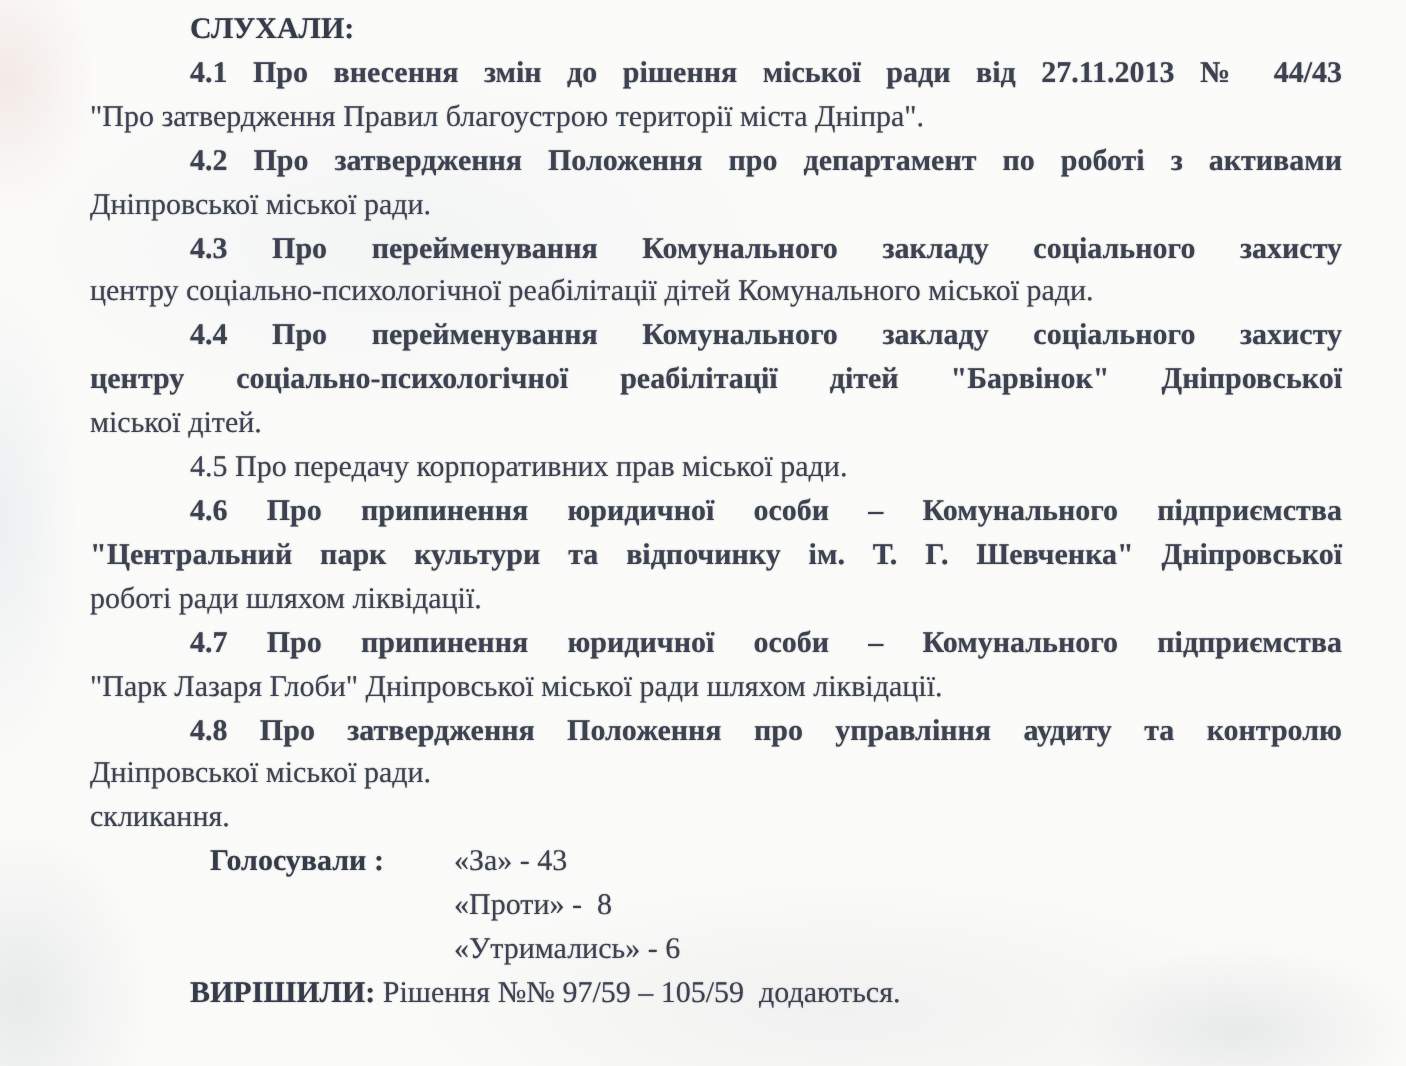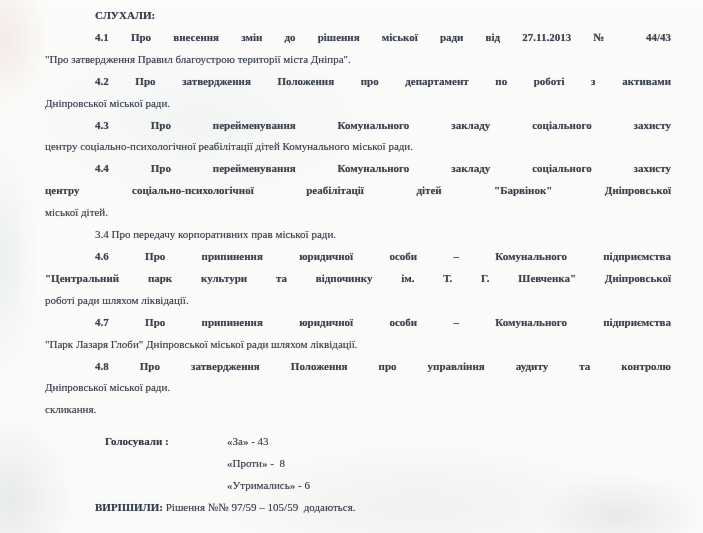--- a/index.html
+++ b/index.html
@@ -17,21 +17,21 @@
     padding: 5px 32px 0 45px;
     background:
       radial-gradient(ellipse 120px 60px at 620px 515px, rgba(190,198,200,0.30), rgba(190,198,200,0) 70%),
       radial-gradient(ellipse 90px 120px at 10px 500px, rgba(185,195,200,0.28), rgba(185,195,200,0) 70%),
       radial-gradient(ellipse 60px 90px at 4px 40px, rgba(225,195,190,0.30), rgba(225,195,190,0) 75%),
       radial-gradient(ellipse 50px 160px at 2px 260px, rgba(205,215,225,0.30), rgba(205,215,225,0) 75%),
       radial-gradient(ellipse 300px 90px at 420px 505px, rgba(205,210,212,0.22), rgba(205,210,212,0) 70%),
       radial-gradient(ellipse 260px 120px at 200px 120px, rgba(228,234,238,0.35), rgba(228,234,238,0) 75%),
       linear-gradient(#fbfbf9, #fafaf8);
     font-family: "Liberation Serif", "DejaVu Serif", serif;
-    font-size: 11px;
+    font-size: 15px;
     color: #3c4250;
     text-shadow: 0 0 0.8px rgba(64,70,86,0.55);
   }
   .line {
     line-height: 21.9px;
     white-space: normal;
   }
   .just {
     text-align: justify;
     text-align-last: justify;
@@ -43,21 +43,20 @@
   }
   .indent {
     padding-left: 50px;
   }
   .bold {
     font-weight: bold;
     color: #353b49;
   }
   .vote-first {
     padding-left: 60px;
-    margin-top: 10px;
   }
   .vote-label {
     display: inline-block;
     width: 122px;
   }
   .vote-rest {
     padding-left: 182px;
   }
   .prewrap {
     white-space: pre-wrap;
@@ -85,21 +84,21 @@
     <div class="line last">центру соціально-психологічної реабілітації дітей Комунального міської ради.</div>
   </div>
 
   <div>
     <div class="line just indent">4.4 Про перейменування Комунального закладу соціального захисту</div>
     <div class="line just">центру соціально-психологічної реабілітації дітей "Барвінок" Дніпровської</div>
     <div class="line last">міської дітей.</div>
   </div>
 
   <div>
-    <div class="line last indent">3.4 Про передачу корпоративних прав міської ради.</div>
+    <div class="line last indent">4.5 Про передачу корпоративних прав міської ради.</div>
   </div>
 
   <div>
     <div class="line just indent">4.6 Про припинення юридичної особи – Комунального підприємства</div>
     <div class="line just">"Центральний парк культури та відпочинку ім. Т. Г. Шевченка" Дніпровської</div>
     <div class="line last">роботі ради шляхом ліквідації.</div>
   </div>
 
   <div>
     <div class="line just indent">4.7 Про припинення юридичної особи – Комунального підприємства</div>

